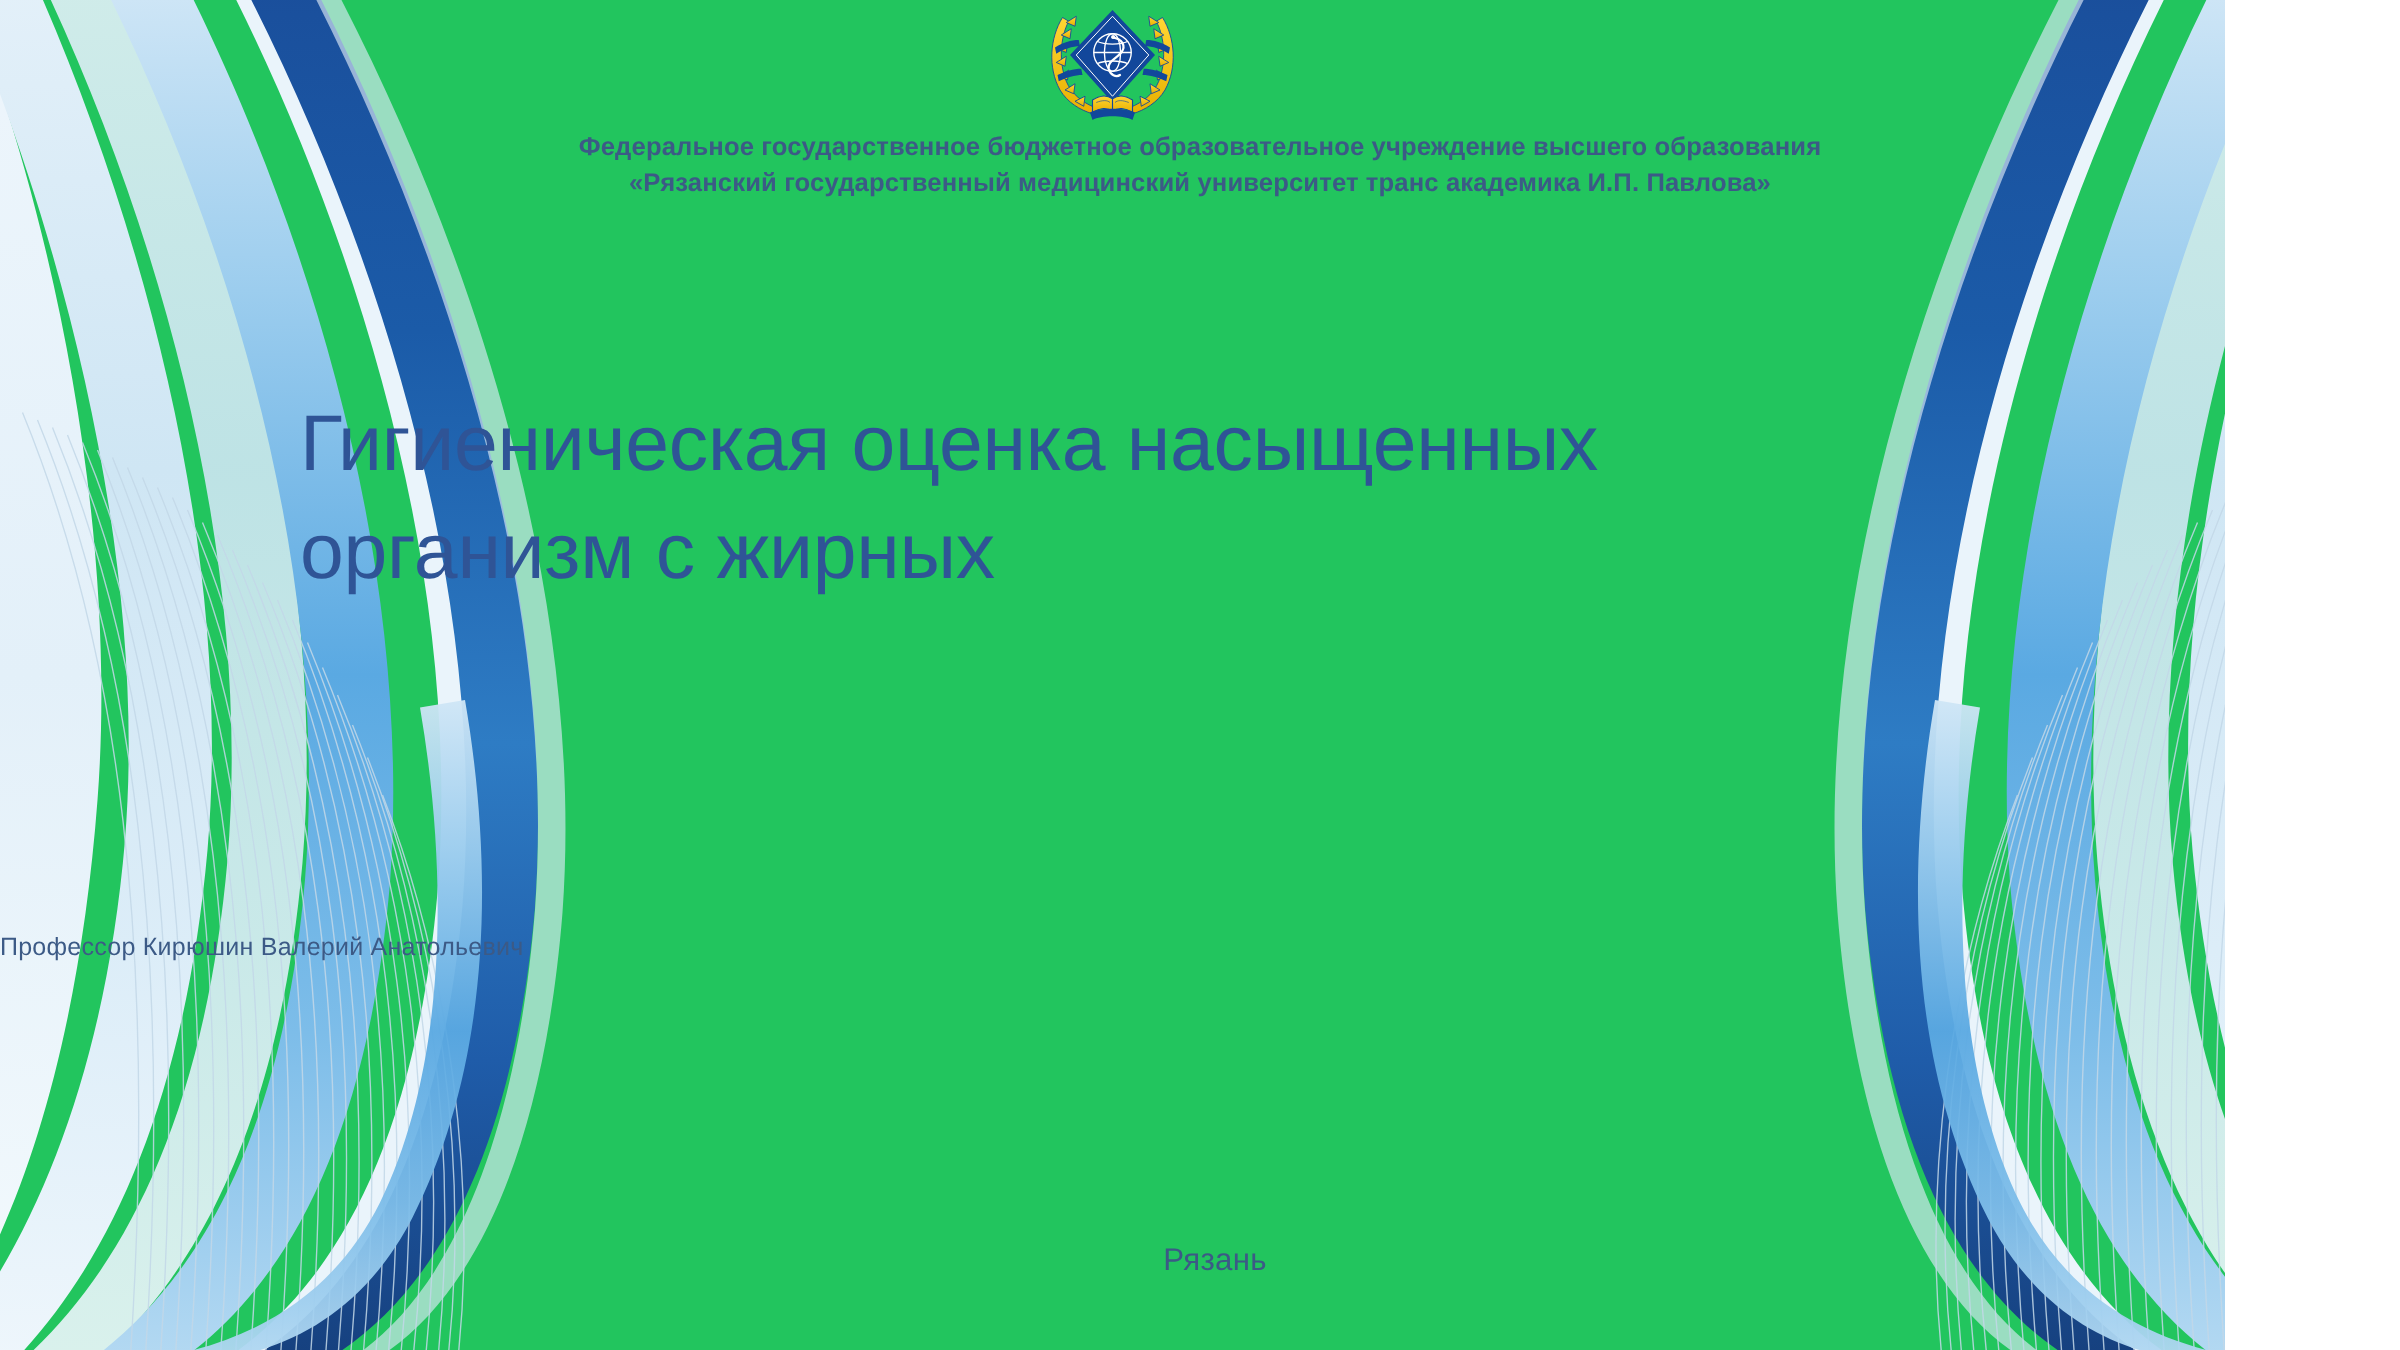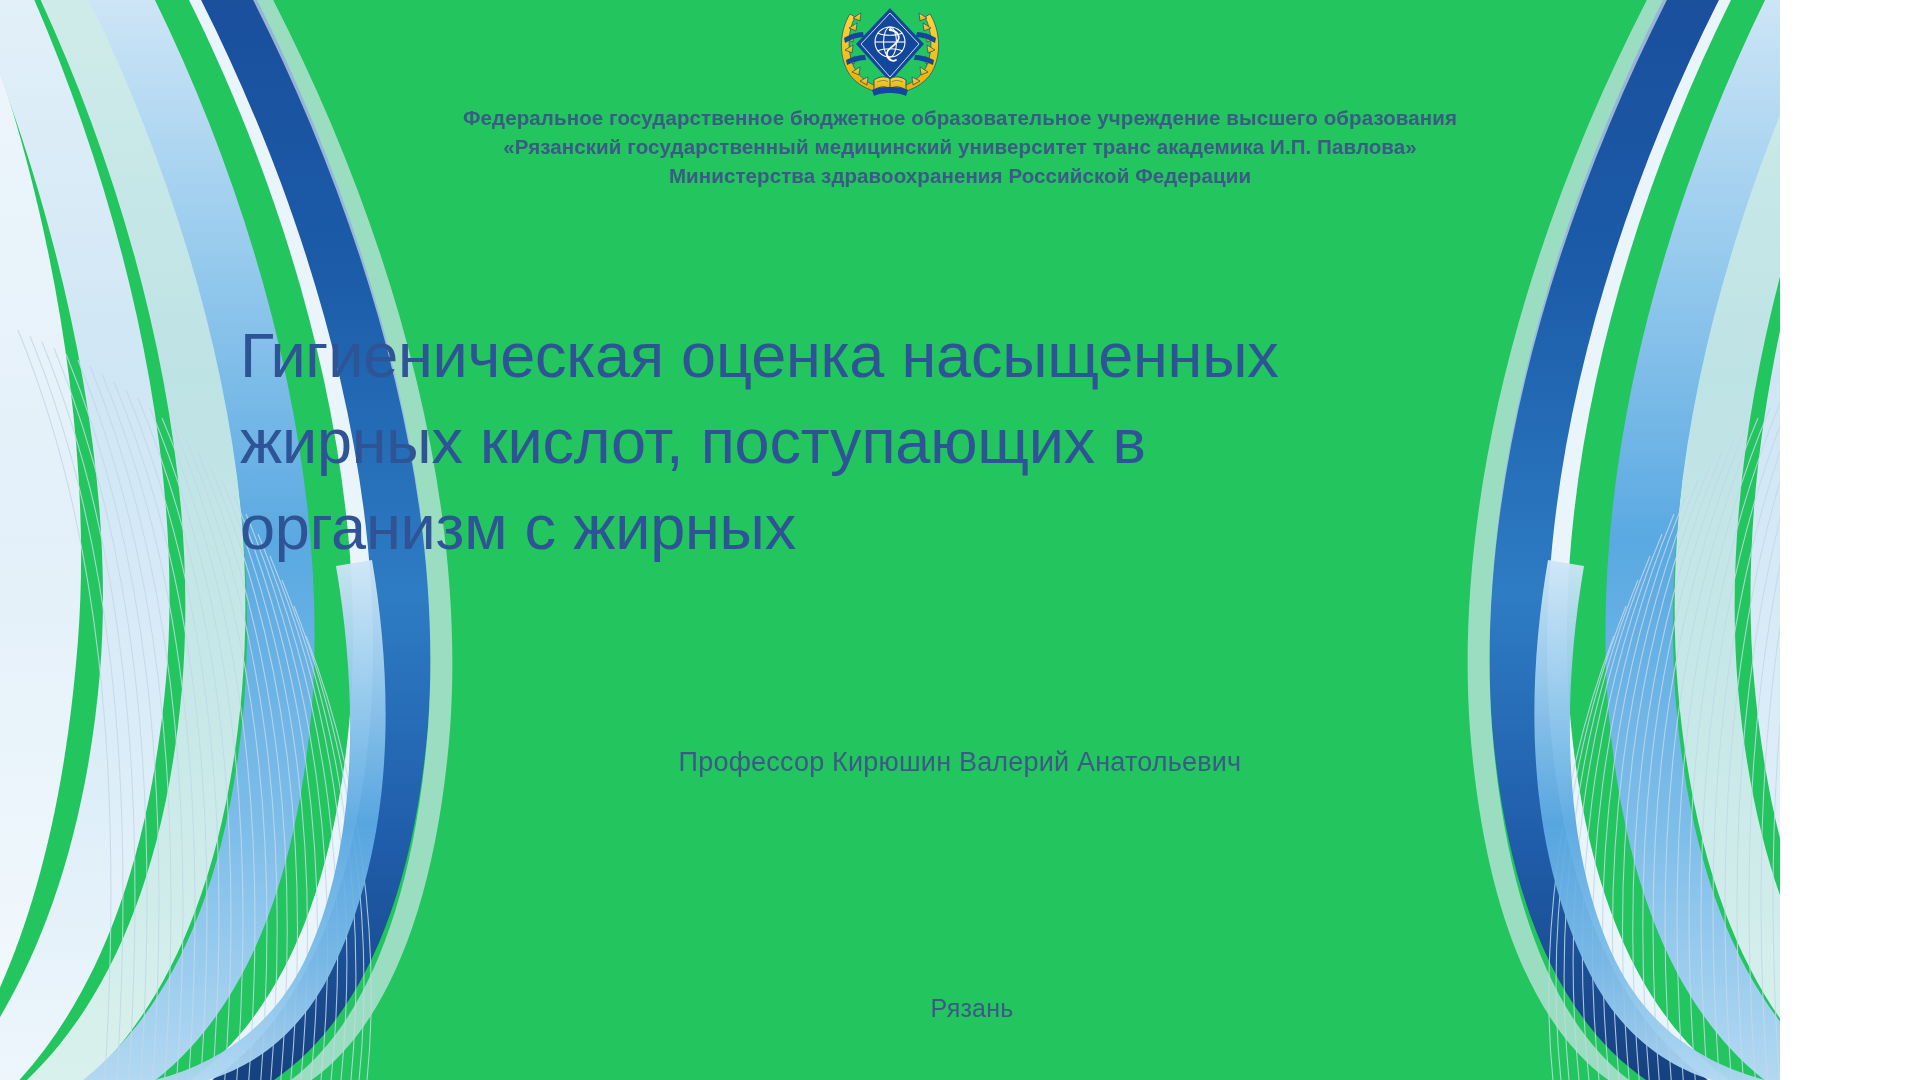--- a/index.html
+++ b/index.html
@@ -77,23 +77,23 @@
     display: block;
     white-space: nowrap;
   }
 
   
   #author-line {
     position: absolute;
     left: 0;
     top: 747px;
     width: 1920px;
-    text-align: center;
+    text-align: left;
     color: #3c5a86;
-    font-size: 27px;
+    font-size: 20px;
     font-weight: 400;
     letter-spacing: 0.2px;
   }
 
   
   #city-line {
     position: absolute;
     left: 12px;
     top: 994px;
     width: 1920px;
@@ -325,26 +325,24 @@
 
       <g>
         <path d="M 42,88 C 50,84 70,84 78,88 L 76,94 C 69,90 51,90 44,94 Z" fill="#12479b"></path>
       </g>
     </svg>
   </div>
 
   <div id="institution-block">
     <span class="inst-line">Федеральное государственное бюджетное образовательное учреждение высшего образования</span>
     <span class="inst-line">«Рязанский государственный медицинский университет транс академика И.П. Павлова»</span>
-    <span class="inst-line">Министерства здравоохранения Российской Федерации</span>
   </div>
 
   <h1 id="main-title">
     <span class="title-line">Гигиеническая оценка насыщенных</span>
-    <span class="title-line">жирных кислот, поступающих в</span>
     <span class="title-line">организм с жирных</span>
   </h1>
 
   <div id="author-line">Профессор Кирюшин Валерий Анатольевич</div>
 
   <div id="city-line">Рязань</div>
 
 </div>
 
 </body></html>

